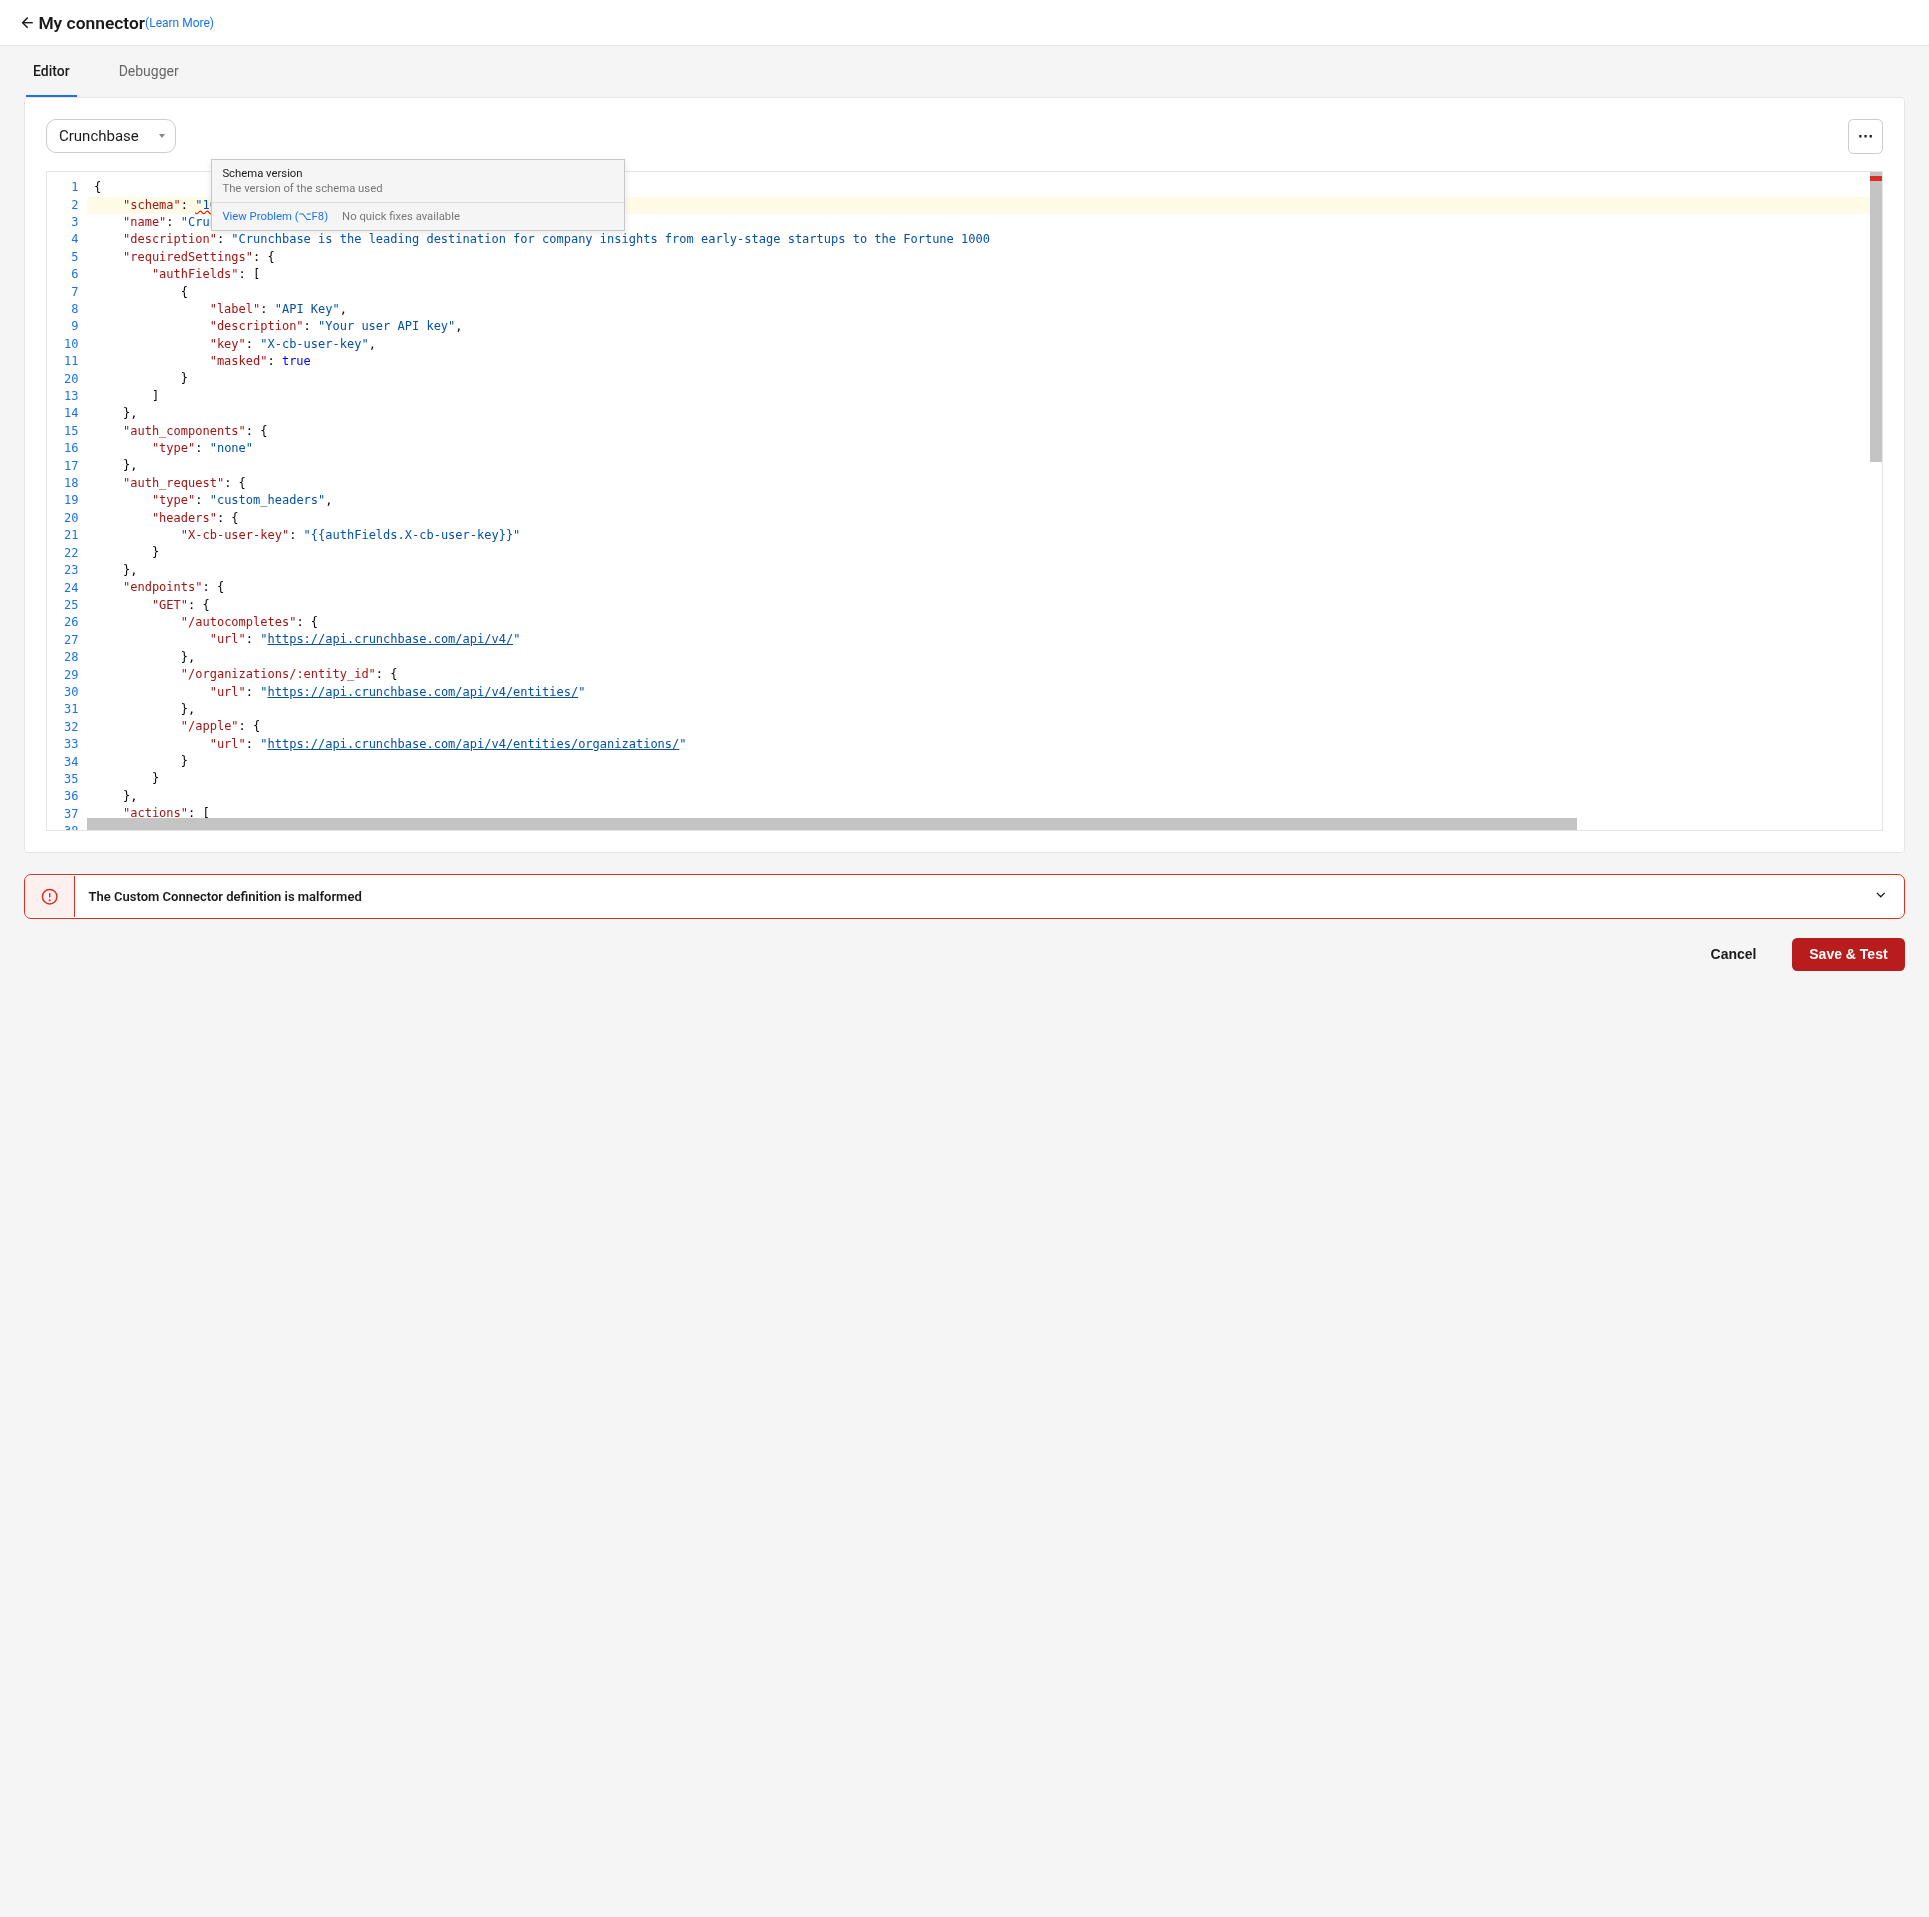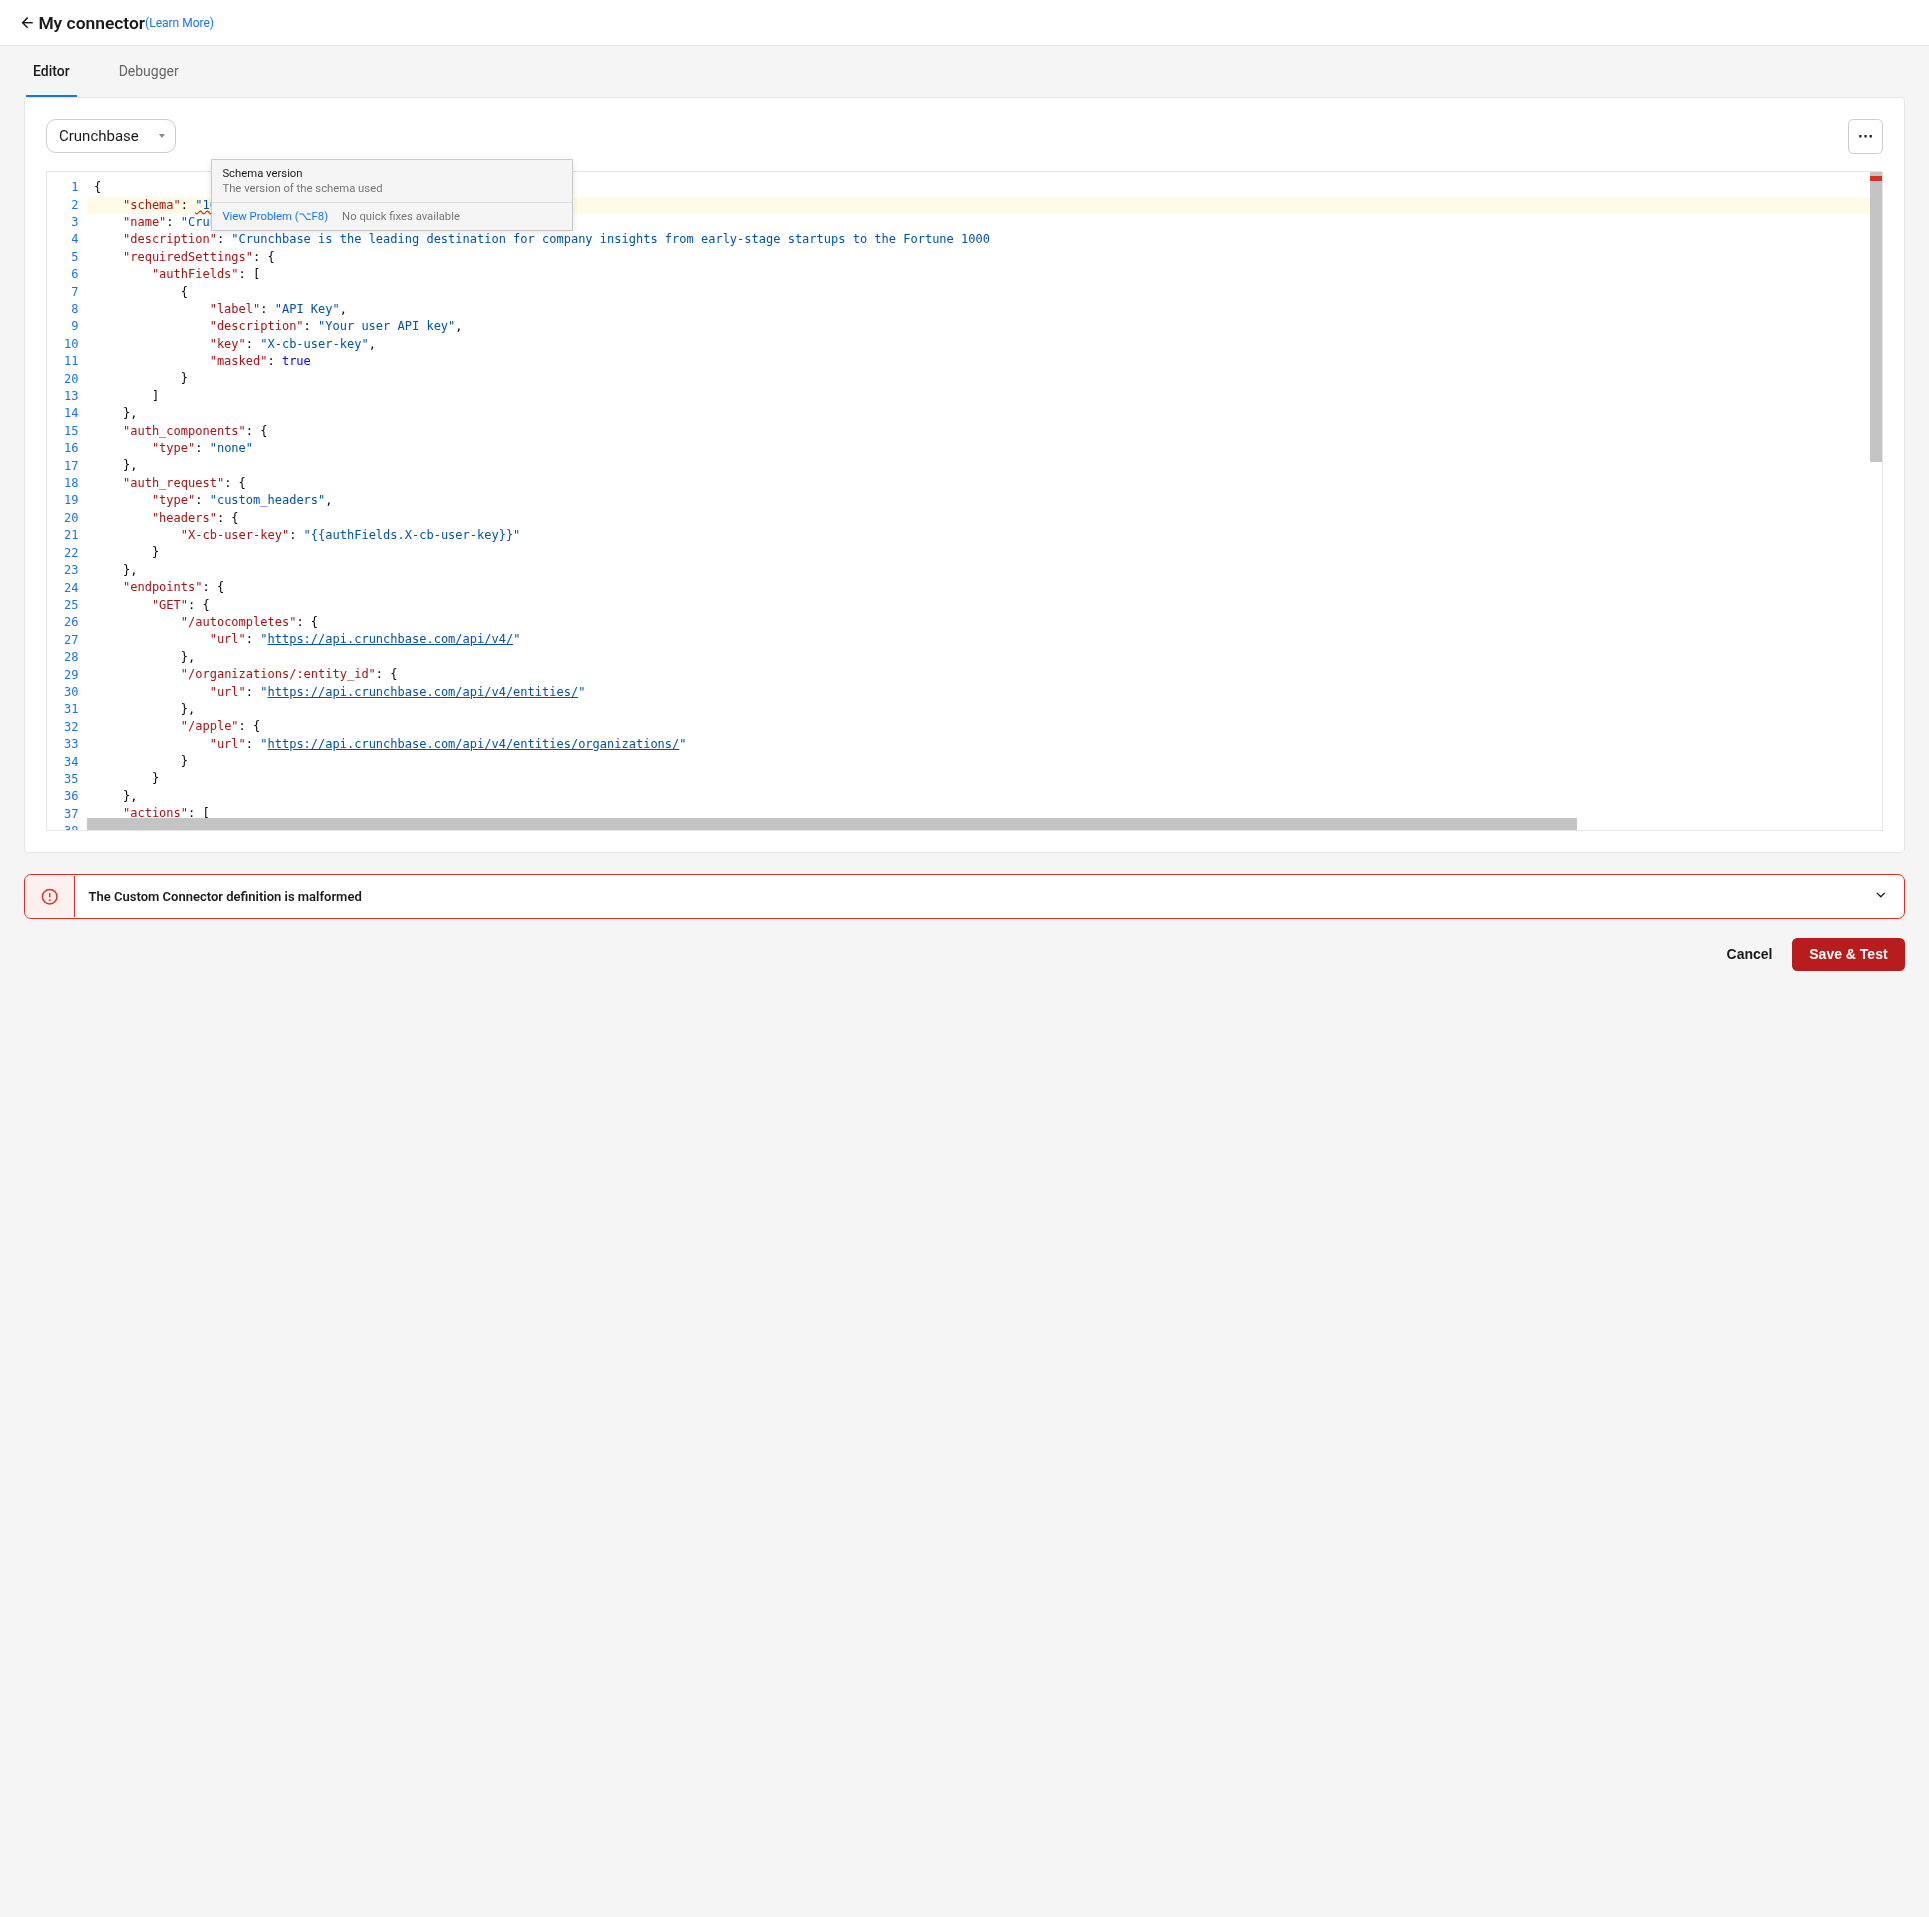--- a/index.html
+++ b/index.html
@@ -150,21 +150,21 @@
     .squiggle {
       text-decoration-line: underline;
       text-decoration-style: wavy;
       text-decoration-color: #e51400;
       text-underline-offset: 0.9px;
     }
     .hover-popup {
       position: absolute;
       top: -12px;
       left: 165px;
-      width: 362px;
+      width: 414px;
       background: #f5f5f5;
       border: 0.9px solid #c8c8c8;
       font-size: 11.3px;
       box-shadow: 0 1.7px 7px rgba(0,0,0,0.1);
       z-index: 10;
     }
     .hover-popup .section {
       padding: 7px 10.4px;
       border-bottom: 0.9px solid #ddd;
     }
@@ -222,21 +222,21 @@
       font-weight: 600;
       font-size: 13px;
     }
     .error-chevron {
       padding: 12px 15.6px;
       cursor: pointer;
     }
     .footer {
       display: flex;
       justify-content: flex-end;
-      gap: 2px;
+      gap: 18px;
       padding: 19px 24px;
       align-items: center;
     }
     .btn {
       padding: 8.7px 17.4px;
       border-radius: 5.2px;
       font-size: 14px;
       font-weight: 600;
       cursor: pointer;
       border: none;

